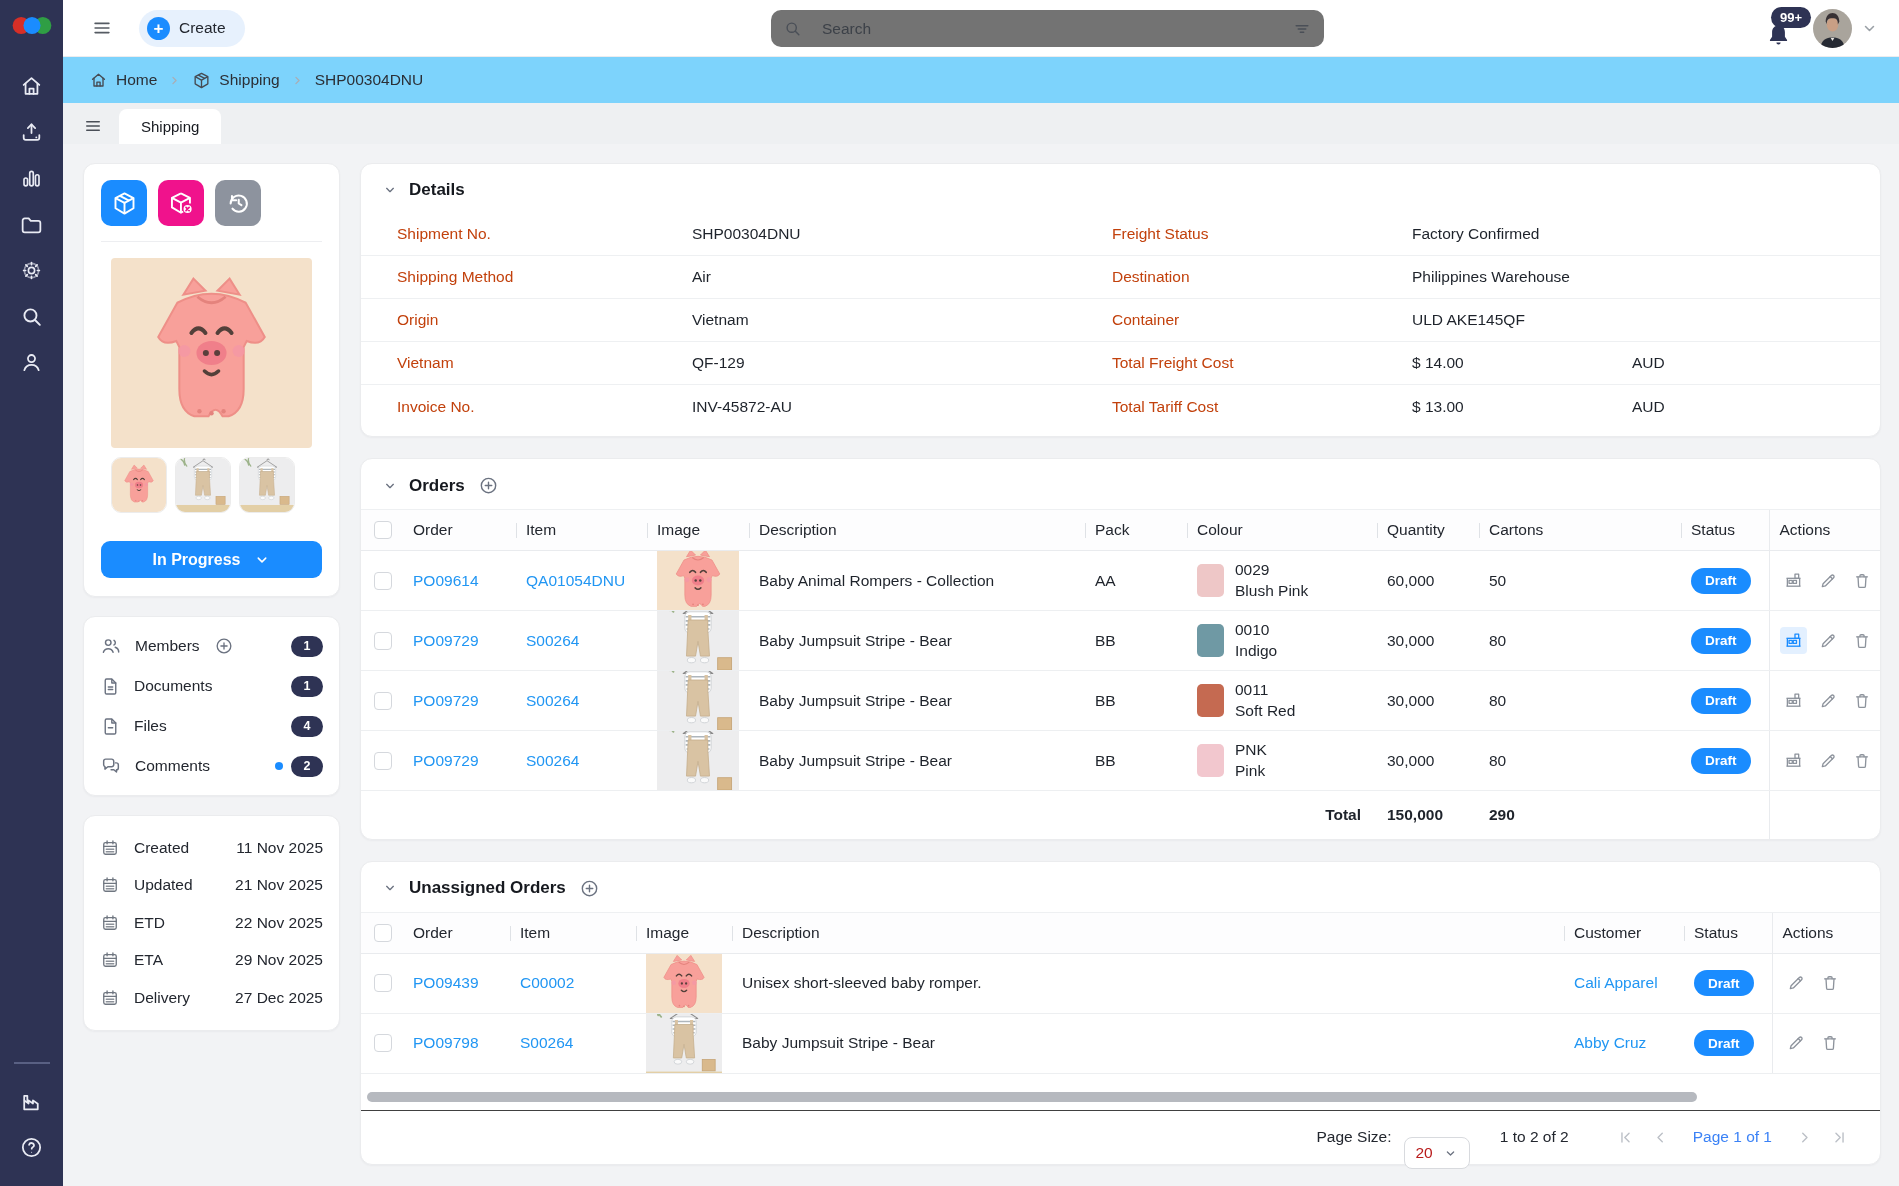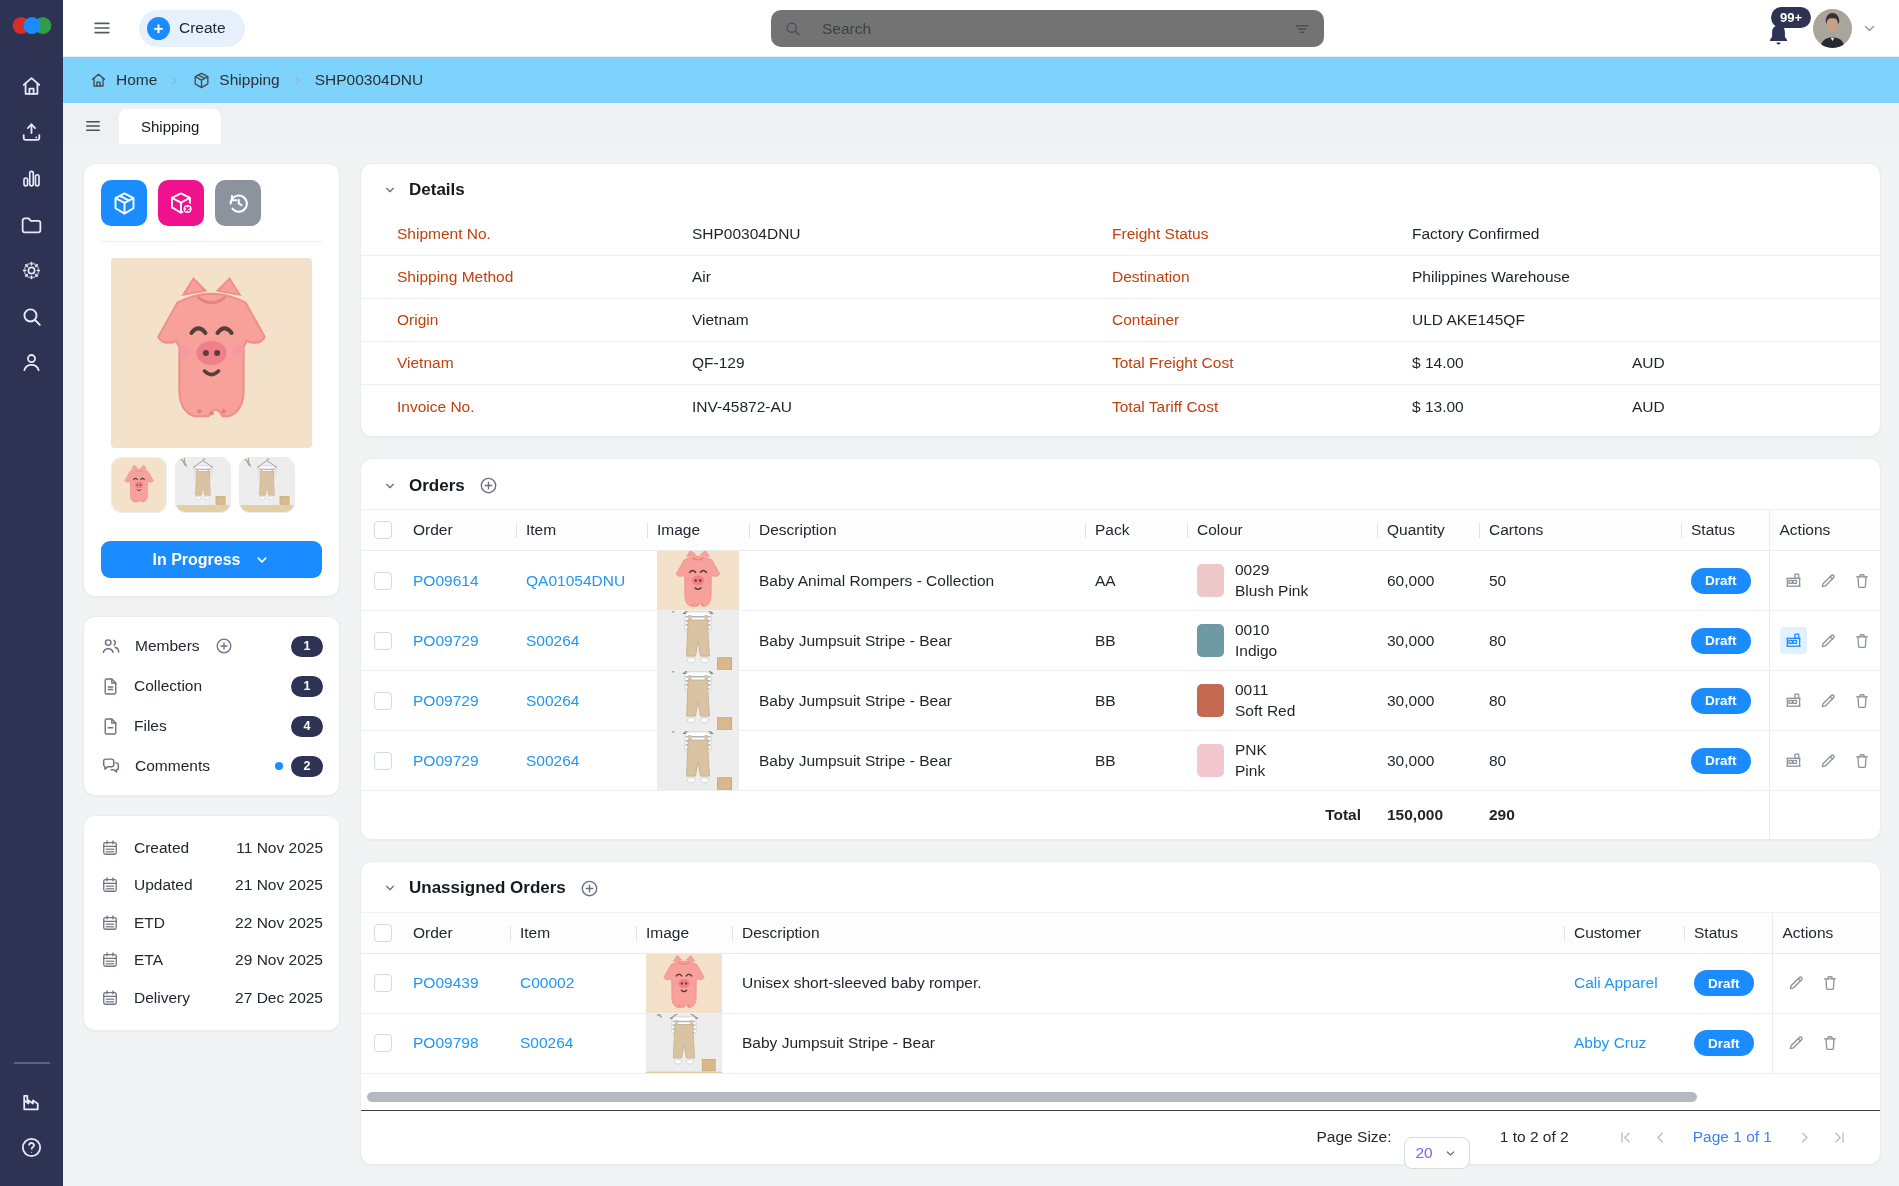--- a/index.html
+++ b/index.html
@@ -110,21 +110,21 @@
   .act-btn { background:none; border:none; padding:3px; color:#8d939c; cursor:pointer; display:flex; border-radius:4px; }
   .act-btn.active { color:#1a8cff; background:#e3f0ff; }
   .total-row td { height:48px; font-weight:700; border-bottom:none; }
   .total-label { text-align:right; padding-right:16px !important; }
 
   
   .hscroll { height:10px; margin:18px 130px 8px 4px; position:relative; }
   .hthumb { position:absolute; left:2px; top:0; height:10px; width:96%; background:#b6b9bf; border-radius:5px; cursor:pointer; }
   .pager { height:54px; display:flex; align-items:center; justify-content:flex-end; gap:30px; padding:0 28px; border-top:1px solid #404040; color:#23272f; }
   .pager-left { display:flex; align-items:center; gap:12px; }
-  .page-select { display:flex; align-items:center; gap:10px; border:1px solid #d8dade; border-radius:8px; height:32px; padding:12px 11px; background:#fff; cursor:pointer; color:#8b5cf6;margin-top:32px; }
+  .page-select { display:flex; align-items:center; gap:10px; border:1px solid #d8dade; border-radius:8px; height:32px; padding:12px 11px; background:#fff; cursor:pointer; color:#b91c1c;margin-top:32px; }
   .page-select svg { color:#6b7280; }
   .range-text { margin-right:14px; }
   .pager-nav { display:flex; align-items:center; gap:10px; }
   .pg-btn { background:none; border:none; color:#bcc0c7; padding:4px; cursor:pointer; display:flex; }
   .page-text { color:#3b82f6; margin:0 10px; }
 </style>
 </head>
 <body>
 
 <svg width="0" height="0" style="position:absolute" aria-hidden="true">
@@ -562,21 +562,21 @@
                 </svg>
               </span>
             <span class="meta-right">
                 <span class="count-badge">1</span>
               </span>
           </div>
           <div class="meta-row">
             <svg class="ic" width="21" height="21">
                 <use href="#i-doc"></use>
               </svg>
-            <span class="meta-label">Collection</span>
+            <span class="meta-label">Documents</span>
             <span class="meta-right">
                 <span class="count-badge">1</span>
               </span>
           </div>
           <div class="meta-row">
             <svg class="ic" width="21" height="21">
                 <use href="#i-file"></use>
               </svg>
             <span class="meta-label">Files</span>
             <span class="meta-right">

